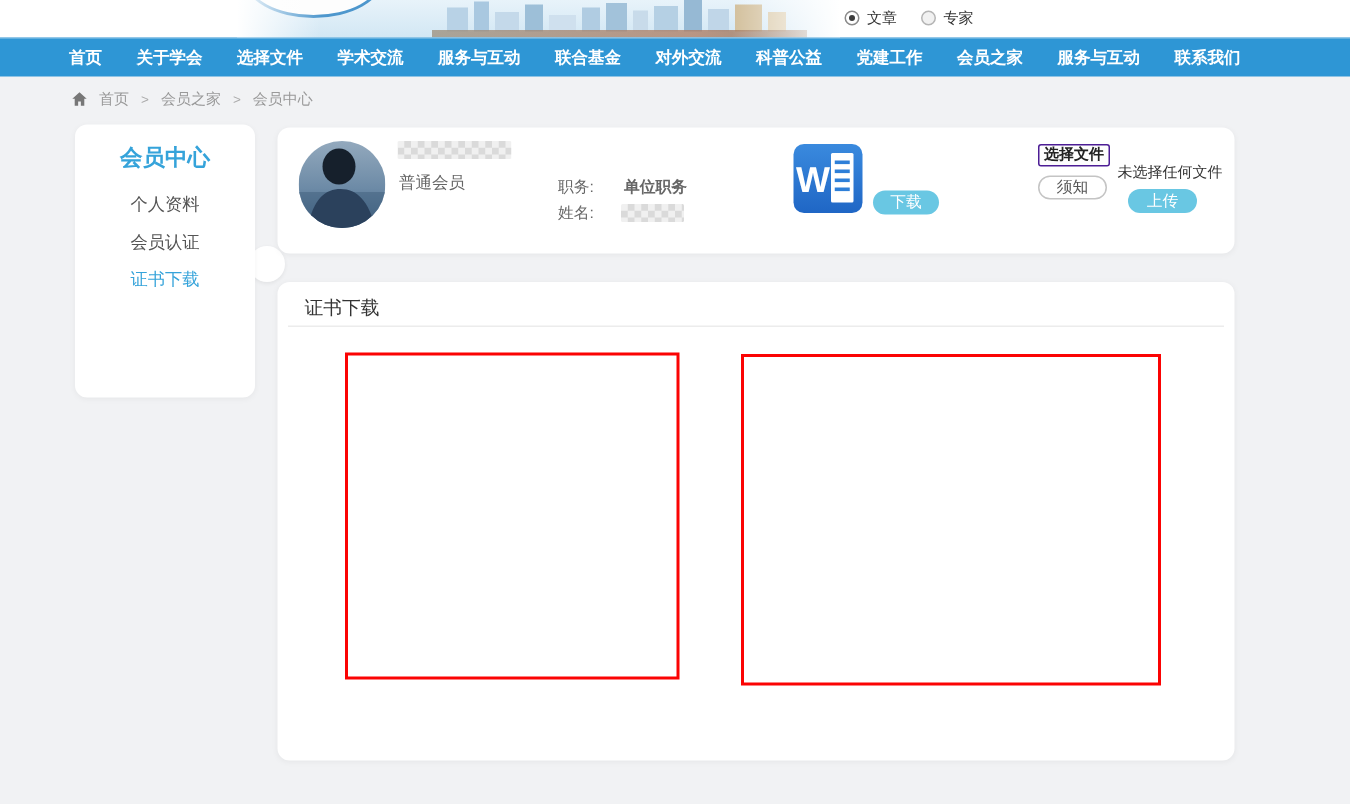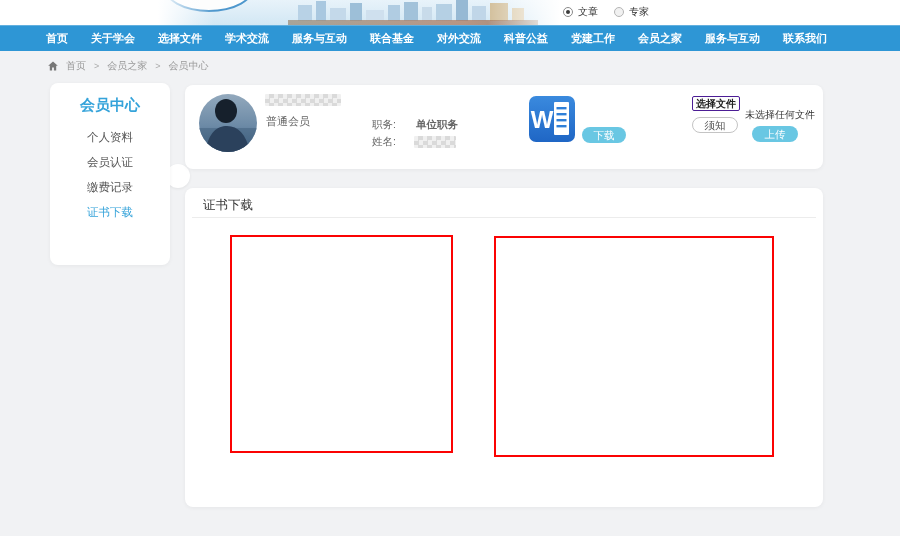--- a/index.html
+++ b/index.html
@@ -143,21 +143,20 @@
     <span>会员中心</span>
   </div>
 
   <div class="bump"></div>
 
   <div class="sidebar">
     <div class="side-title">会员中心</div>
     <div class="side-list">
       <div class="side-item">个人资料</div>
       <div class="side-item">会员认证</div>
-      <div class="side-item">缴费记录</div>
       <div class="side-item active">证书下载</div>
     </div>
   </div>
 
   <div class="card-top">
     <div class="avatar">
       <svg width="58" height="58" viewBox="0 0 58 58">
         <defs>
           <linearGradient id="sea" x1="0" y1="0" x2="0" y2="1">
             <stop offset="0" stop-color="#93a9bd"></stop>

